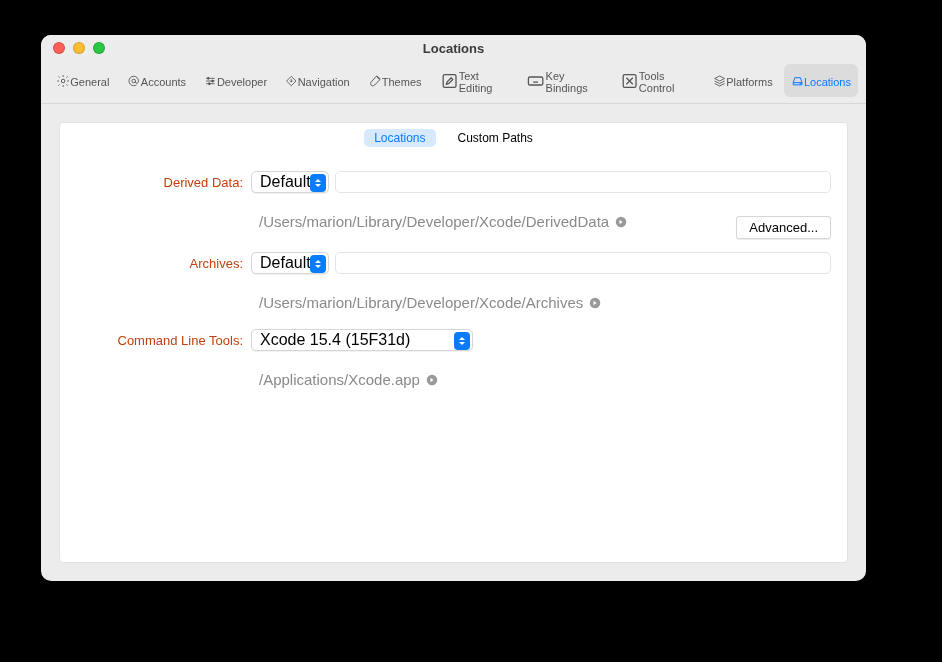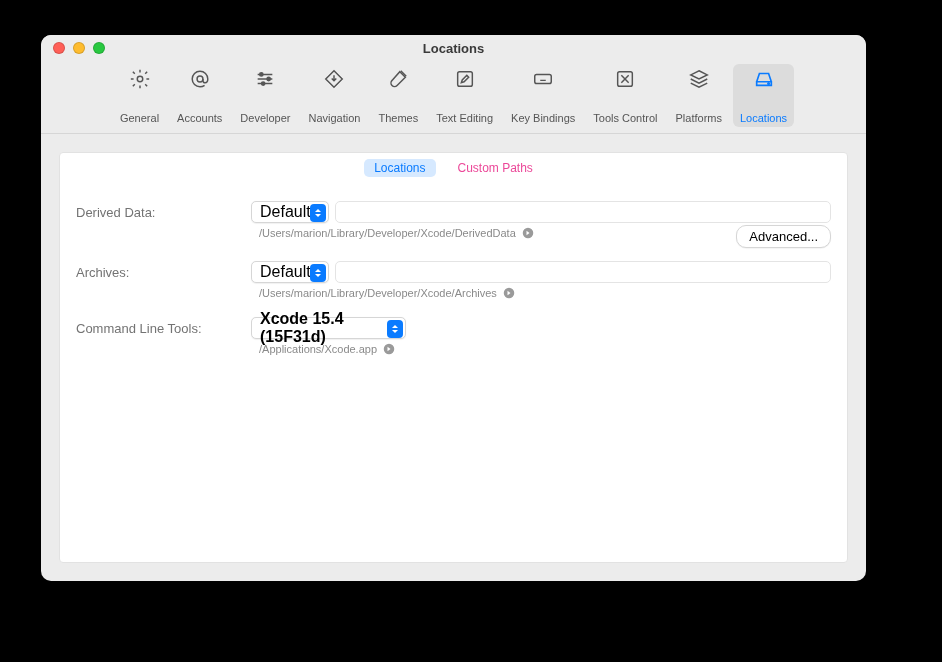--- a/index.html
+++ b/index.html
@@ -54,29 +54,28 @@
   .toolbar {
     display:flex;
     justify-content:center;
     gap: 4px;
     padding: 2px 8px 6px 8px;
     border-bottom:1px solid #d6d6d6;
     background:#ececec;
   }
   .tab {
     display:flex;
-    flex-direction:column;
+    flex-direction:row;
     align-items:center;
     justify-content:center;
     padding:4px 7px 3px 7px;
     border-radius:6px;
     color:#555;
     cursor:default;
     min-width:50px;
-    gap:20px;
   }
   .tab svg { width:22px; height:22px; }
   .tab .lbl { font-size:11px; margin-top:2px; color:#555;}
   .tab.selected {
     background:#dcdcdc;
   }
   .tab.selected svg { color:#0a7bff; }
   .tab.selected .lbl { color:#0a7bff; }
 
   .content-frame {
@@ -91,42 +90,43 @@
   }
   .segbar {
     display:flex;
     justify-content:center;
     padding:6px 0;
   }
   .seg {
     padding:2px 10px;
     font-size:12px;
     border-radius:5px;
-    color:#ec4899;
+    color:#000000;
     cursor:default;
   }
   .seg.active {
     background:#d6e9ff;
     color:#0a7bff;
   }
   .seg + .seg { margin-left:12px; }
 
   .form {
     padding: 18px 16px 0 16px;
   }
   .row {
     display:flex;
     align-items:center;
     margin-bottom:4px;
   }
   .row .label {
     width:175px;
+    text-align:right;
     padding-right:8px;
     font-size:13px;
-    color:#737373;
+    color:#c2410c;
   }
   .select-wrap {
     position:relative;
     display:flex;
     align-items:center;
   }
   .select {
     background:#fff;
     border:1px solid #d6d6d6;
     border-radius:5px;
@@ -164,48 +164,48 @@
     margin-left:6px;
     height:22px;
     border:1px solid #e4e4e4;
     border-radius:5px;
     background:#fff;
   }
   .pathrow {
     display:flex;
     align-items:center;
     padding-left:183px;
-    margin-top:4px;
+    margin-top:20px;
     margin-bottom:14px;
-    font-size:11px;
+    font-size:15px;
     color:#8a8a8a;
   }
   .pathrow .path { margin-right:6px; }
   .go-icon {
     width:12px;height:12px;
     display:inline-flex;
     align-items:center;justify-content:center;
     color:#8a8a8a;
   }
   .adv-row {
     position:relative;
     height:0;
   }
   .adv-btn {
     position:absolute;
     right:0;
     top:-28px;
     background:#fff;
     border:1px solid #d6d6d6;
-    border-radius:10px;
+    border-radius:3px;
     padding:3px 12px;
     font-size:13px;
     box-shadow:0 0.5px 1px rgba(0,0,0,.08);
   }
-  .cmd-select { width:155px;font-weight:bold; }
+  .cmd-select { width:222px; }
 </style>
 </head>
 <body>
 
 <div class="window">
 
   <div class="titlebar">
     <div class="traffic">
       <div class="tl red"></div>
       <div class="tl yellow"></div>

